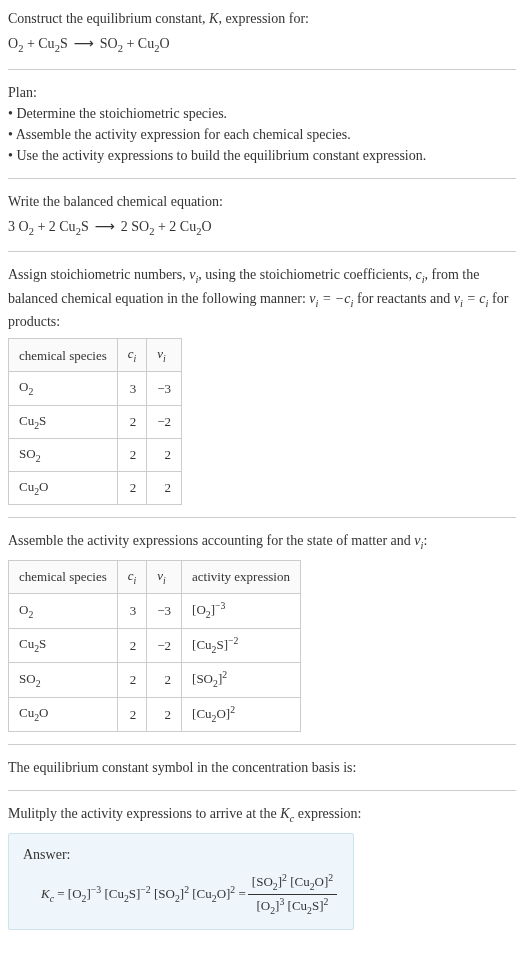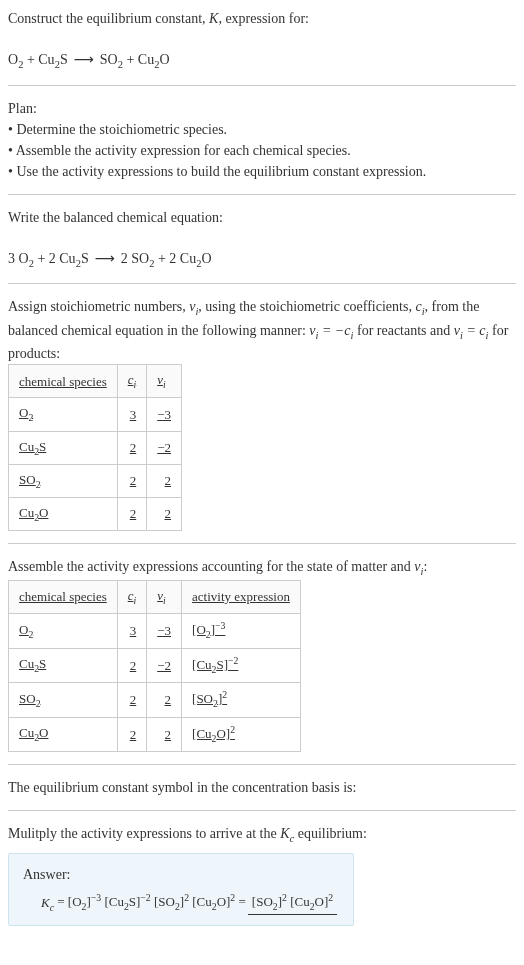--- a/index.html
+++ b/index.html
@@ -7,28 +7,28 @@
       font-family: Georgia, 'Times New Roman', serif;
       font-size: 14px;
       color: #333;
       background: #fff;
       width: 524px;
       padding: 8px;
       line-height: 1.5;
     }
     hr { border: none; border-top: 1px solid #ccc; margin: 12px 0; }
     .section { margin-bottom: 8px; }
-    .eqn { margin-top: 20px; font-family: Liberation Serif, serif; }
+    .eqn { margin-top: 4px; font-family: Liberation Serif, serif; }
     sub { font-size: 0.75em; vertical-align: sub; }
     sup { font-size: 0.75em; vertical-align: super; }
     .arrow { margin: 0 6px; }
     table {
       border-collapse: collapse;
+      margin-top: 6px;
       font-size: 13px;
-      text-decoration: underline;
     }
     td, th {
       border: 1px solid #ccc;
       padding: 5px 10px;
       text-align: left;
       font-weight: normal;
     }
     th { background: #fafafa; }
     .num { text-align: right; }
     .ital { font-style: italic; }
@@ -167,24 +167,25 @@
 
 <hr>
 
 <div class="section">
   <div>The equilibrium constant symbol in the concentration basis is:</div>
 </div>
 
 <hr>
 
 <div class="section">
-  <span>Mulitply the activity expressions to arrive at the </span><span class="ital"><span>K</span><sub>c</sub></span><span> equilibrium:</span>
+  <span>Mulitply the activity expressions to arrive at the </span><span class="ital"><span>K</span><sub>c</sub></span><span> expression:</span>
 
   <div class="answer-box">
     <div class="answer-label">Answer:</div>
     <div class="kcline">
       <span><span class="ital"><span>K</span><sub>c</sub></span><span> = </span><span>[O</span><sub>2</sub><span>]</span><sup>−3</sup><span> </span><span>[Cu</span><sub>2</sub><span>S]</span><sup>−2</sup><span> </span><span>[SO</span><sub>2</sub><span>]</span><sup>2</sup><span> </span><span>[Cu</span><sub>2</sub><span>O]</span><sup>2</sup><span> = </span></span>
       <span class="frac">
         <span class="num-top"><span>[SO</span><sub>2</sub><span>]</span><sup>2</sup><span> </span><span>[Cu</span><sub>2</sub><span>O]</span><sup>2</sup></span>
+        <span class="den"><span>[O</span><sub>2</sub><span>]</span><sup>3</sup><span> </span><span>[Cu</span><sub>2</sub><span>S]</span><sup>2</sup></span>
       </span>
     </div>
   </div>
 </div>
 
 </body></html>

